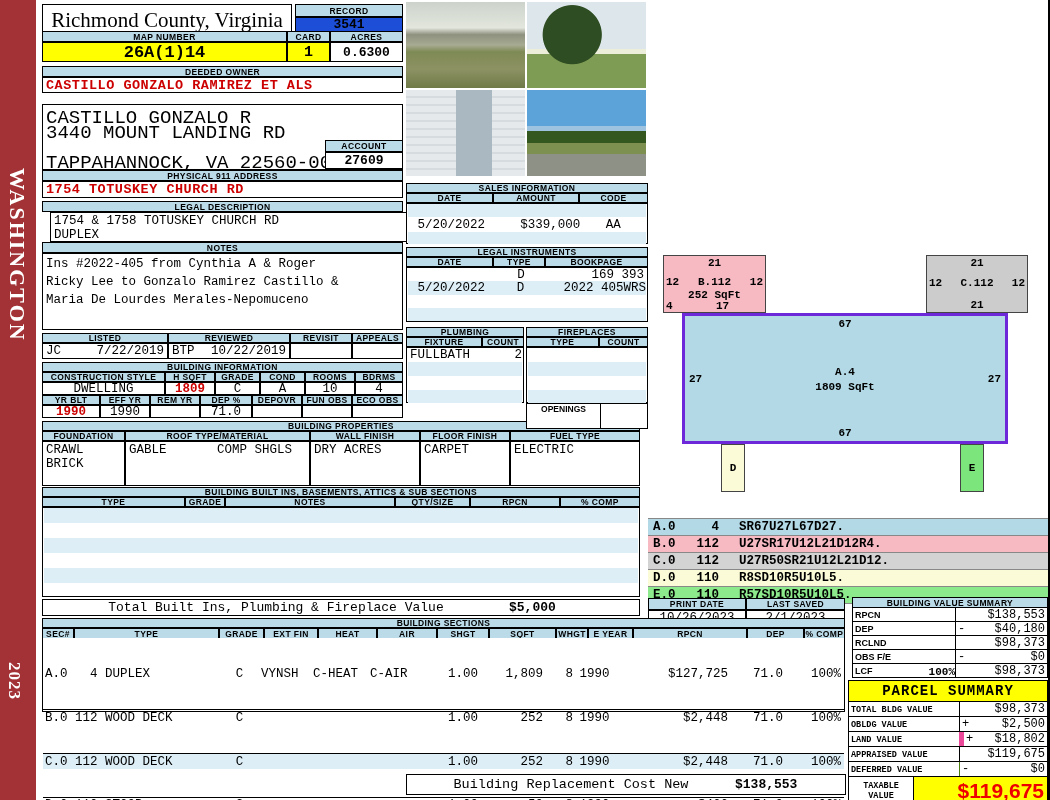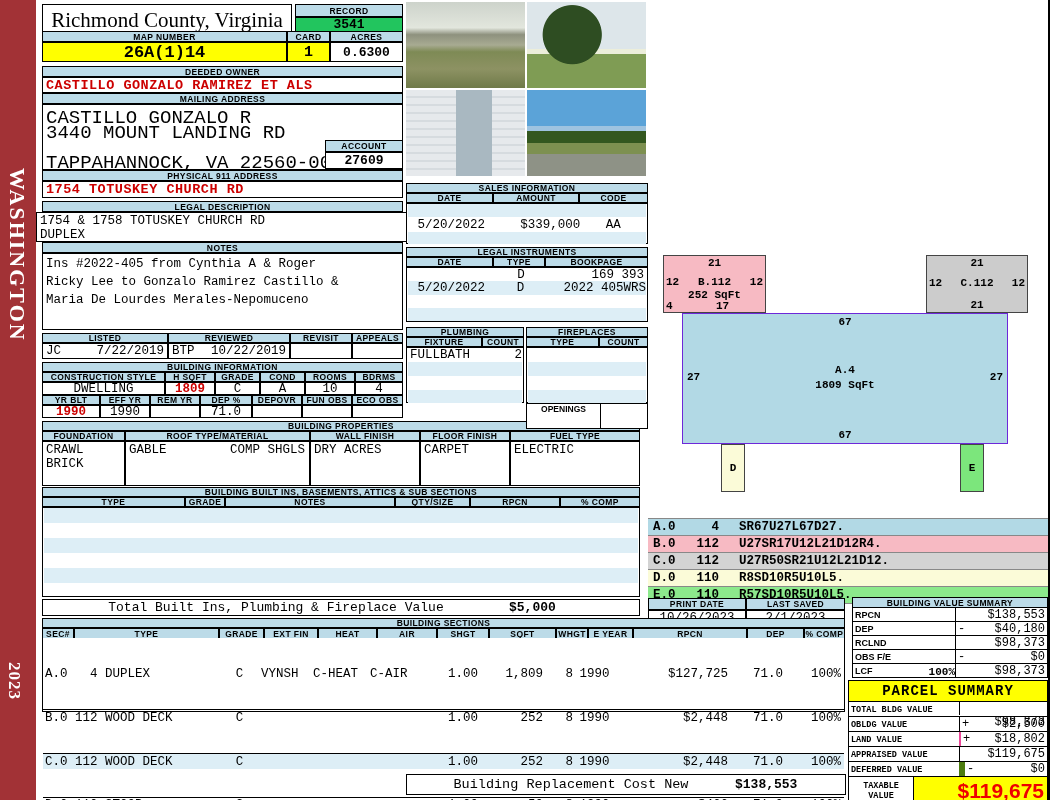--- a/index.html
+++ b/index.html
@@ -32,47 +32,46 @@
   <div class="abs sidebar">
     <div class="side-txt" style="top:168px;font-size:22px;letter-spacing:2px;">WASHINGTON</div>
     <div class="side-txt" style="top:662px;font-size:17px;letter-spacing:1px;">2023</div>
   </div>
 
   <div class="abs bx" style="left:42px;top:4px;width:250px;height:54px;">
     <div style="font-family:'Liberation Serif',serif;font-size:21px;text-align:center;margin-top:3px;">Richmond County, Virginia</div>
     <div style="font-size:8px;font-weight:bold;text-align:center;margin-top:3px;">Commissioner of the Revenue, PO Box 366, Warsaw, VA 22572</div>
   </div>
   <div class="abs hdr" style="left:295px;top:4px;width:108px;height:13px;">RECORD</div>
-  <div class="abs bx cc mono b" style="left:295px;top:17px;width:108px;height:15px;background:#22c55e;font-size:13px;">3541</div>
+  <div class="abs bx cc mono b" style="left:295px;top:17px;width:108px;height:15px;background:#1d4ed8;font-size:13px;">3541</div>
 
   <div class="abs hdr" style="left:42px;top:31px;width:245px;height:11px;">MAP NUMBER</div>
   <div class="abs hdr" style="left:287px;top:31px;width:43px;height:11px;">CARD</div>
   <div class="abs hdr" style="left:330px;top:31px;width:73px;height:11px;">ACRES</div>
   <div class="abs bx cc mono b" style="left:42px;top:42px;width:245px;height:20px;background:#ffff00;font-size:17px;">26A(1)14</div>
   <div class="abs bx cc mono b" style="left:287px;top:42px;width:43px;height:20px;background:#ffff00;font-size:15px;">1</div>
   <div class="abs bx cc mono b" style="left:330px;top:42px;width:73px;height:20px;font-size:13px;">0.6300</div>
 
   <div class="abs hdr" style="left:42px;top:66px;width:361px;height:11px;">DEEDED OWNER</div>
   <div class="abs bx mono red" style="left:42px;top:77px;width:361px;height:16px;font-size:13.5px;padding-left:3px;letter-spacing:.5px;">CASTILLO GONZALO RAMIREZ ET ALS</div>
 
-  <div class="abs hdr" style="left:42px;top:93px;width:361px;height:11px;">MAILING ADDRESS</div>
   <div class="abs bx mono" style="left:42px;top:104px;width:361px;height:66px;font-size:19px;padding:2px 3px;">
     <div style="height:15px;">CASTILLO GONZALO R</div>
     <div style="height:15px;">3440 MOUNT LANDING RD</div>
     <div style="height:15px;"></div>
     <div style="height:15px;">TAPPAHANNOCK, VA 22560-0000</div>
   </div>
   <div class="abs hdr" style="left:325px;top:140px;width:78px;height:12px;">ACCOUNT</div>
   <div class="abs bx cc mono b" style="left:325px;top:152px;width:78px;height:17px;font-size:13px;">27609</div>
 
   <div class="abs hdr" style="left:42px;top:170px;width:361px;height:11px;">PHYSICAL 911 ADDRESS</div>
   <div class="abs bx mono red" style="left:42px;top:181px;width:361px;height:17px;font-size:13.5px;padding-left:3px;letter-spacing:.5px;">1754 TOTUSKEY CHURCH RD</div>
 
   <div class="abs hdr" style="left:42px;top:201px;width:361px;height:11px;">LEGAL DESCRIPTION</div>
-  <div class="abs bx mono" style="left:36px;top:212px;width:392px;height:30px;font-size:12.5px;padding:1px 3px;">
+  <div class="abs bx mono" style="left:50px;top:212px;width:392px;height:30px;font-size:12.5px;padding:1px 3px;">
     <div style="height:14px;">1754 &amp; 1758 TOTUSKEY CHURCH RD</div>
     <div style="height:14px;">DUPLEX</div>
   </div>
 
   <div class="abs hdr" style="left:42px;top:242px;width:361px;height:11px;">NOTES</div>
   <div class="abs bx mono" style="left:42px;top:253px;width:361px;height:77px;font-size:12.5px;padding:3px;">
     <div style="height:18px;">Ins #2022-405 from Cynthia A &amp; Roger</div>
     <div style="height:18px;">Ricky Lee to Gonzalo Ramirez Castillo &amp;</div>
     <div style="height:18px;">Maria De Lourdes Merales-Nepomuceno</div>
   </div>
@@ -125,21 +124,21 @@
   <div class="abs hdr" style="left:125px;top:431px;width:185px;height:10px;">ROOF TYPE/MATERIAL</div>
   <div class="abs hdr" style="left:310px;top:431px;width:110px;height:10px;">WALL FINISH</div>
   <div class="abs hdr" style="left:420px;top:431px;width:90px;height:10px;">FLOOR FINISH</div>
   <div class="abs hdr" style="left:510px;top:431px;width:130px;height:10px;">FUEL TYPE</div>
   <div class="abs bx mono" style="left:42px;top:441px;width:83px;height:45px;font-size:12.5px;padding:1px 3px;">
     <div>CRAWL</div>
     <div>BRICK</div>
   </div>
   <div class="abs bx mono" style="left:125px;top:441px;width:185px;height:45px;font-size:12.5px;padding:1px 3px;">
     <span>GABLE</span>
-    <span style="margin-left:56px;">COMP SHGLS</span>
+    <span style="margin-left:43px;">COMP SHGLS</span>
   </div>
   <div class="abs bx mono" style="left:310px;top:441px;width:110px;height:45px;font-size:12.5px;padding:1px 3px;">DRY ACRES</div>
   <div class="abs bx mono" style="left:510px;top:441px;width:130px;height:45px;font-size:12.5px;padding:1px 3px;">ELECTRIC</div>
   <div class="abs bx mono" style="left:420px;top:441px;width:90px;height:45px;font-size:12.5px;padding:1px 3px;">CARPET</div>
 
   <div class="abs hdr" style="left:42px;top:487px;width:598px;height:10px;">BUILDING BUILT INS, BASEMENTS, ATTICS &amp; SUB SECTIONS</div>
   <div class="abs hdr" style="left:42px;top:497px;width:143px;height:10px;">TYPE</div>
   <div class="abs hdr" style="left:185px;top:497px;width:40px;height:10px;">GRADE</div>
   <div class="abs hdr" style="left:225px;top:497px;width:170px;height:10px;">NOTES</div>
   <div class="abs hdr" style="left:395px;top:497px;width:75px;height:10px;">QTY/SIZE</div>
@@ -228,21 +227,21 @@
     </div>
 
     <div class="abs" style="left:278px;top:10px;width:102px;height:58px;background:#cccccc;border:1px solid #444;">
       <span class="abs" style="top:1px;left:0;right:0;text-align:center;">21</span>
       <span class="abs" style="top:21px;left:2px;">12</span>
       <span class="abs" style="top:21px;left:0;right:0;text-align:center;">C.112</span>
       <span class="abs" style="top:21px;right:2px;">12</span>
       <span class="abs" style="bottom:1px;left:0;right:0;text-align:center;">21</span>
     </div>
 
-    <div class="abs" style="left:34px;top:68px;width:326px;height:131px;background:#b2d9e5;border:1px solid #6d28d9;">
+    <div class="abs" style="left:34px;top:68px;width:326px;height:131px;background:#b2d9e5;border:3px solid #6d28d9;">
       <span class="abs" style="top:2px;left:0;right:0;text-align:center;">67</span>
       <span class="abs" style="top:57px;left:4px;">27</span>
       <span class="abs" style="top:50px;left:0;right:0;text-align:center;">A.4</span>
       <span class="abs" style="top:65px;left:0;right:0;text-align:center;">1809 SqFt</span>
       <span class="abs" style="top:57px;right:4px;">27</span>
       <span class="abs" style="bottom:2px;left:0;right:0;text-align:center;">67</span>
     </div>
 
     <div class="abs cc" style="left:73px;top:199px;width:24px;height:48px;background:#fbfbd8;border:1px solid #444;">
       <span>D</span>
@@ -368,50 +367,50 @@
     </div>
     <div style="display:flex;height:14px;align-items:center;border-top:1px solid #000;">
       <span style="width:30px;padding-left:2px;">D.0</span><span style="width:143px;">110 STOOP</span><span style="width:43px;text-align:center;">C</span><span style="width:52px;"></span><span style="width:57px;"></span><span style="width:58px;"></span><span style="width:50px;text-align:right;">1.00</span><span style="width:65px;text-align:right;">50</span><span style="width:30px;text-align:right;">8</span><span style="width:43px;text-align:center;">1990</span><span style="width:112px;text-align:right;">$466</span><span style="width:55px;text-align:right;">71.0</span><span style="flex:1;text-align:right;padding-right:3px;">100%</span>
     </div>
     
   </div>
 
   <div class="abs" style="left:848px;top:680px;width:200px;">
     <div class="bx cc mono b" style="height:20px;background:#ffff00;font-size:14px;letter-spacing:1px;">PARCEL SUMMARY</div>
     <div class="bx" style="border-top:none;">
-      <div class="ps-row" style="height:14px;border-top:none;flex-direction:column;">
+      <div class="ps-row" style="height:14px;border-top:none;">
         <span style="width:108px;font:bold 8.5px 'Liberation Mono',monospace;padding:3px 0 0 2px;border-right:1px solid #000;">TOTAL BLDG VALUE</span>
         <span class="mono" style="flex:1;font-size:12px;display:flex;justify-content:space-between;padding:0 2px;">
             <i style="font-style:normal;"></i>
             <i style="font-style:normal;">$98,373</i>
           </span>
       </div>
       <div class="ps-row" style="height:14px;">
         <span style="width:108px;font:bold 8.5px 'Liberation Mono',monospace;padding:3px 0 0 2px;border-right:1px solid #000;">OBLDG VALUE</span>
         <span class="mono" style="flex:1;font-size:12px;display:flex;justify-content:space-between;padding:0 2px;">
             <i style="font-style:normal;">+</i>
             <i style="font-style:normal;">$2,500</i>
           </span>
       </div>
       <div class="ps-row" style="height:14px;">
-        <span style="width:108px;font:bold 8.5px 'Liberation Mono',monospace;padding:3px 0 0 2px;border-right:2px solid #ec4899;">LAND VALUE</span>
+        <span style="width:108px;font:bold 8.5px 'Liberation Mono',monospace;padding:3px 0 0 2px;border-right:5px solid #ec4899;">LAND VALUE</span>
         <span class="mono" style="flex:1;font-size:12px;display:flex;justify-content:space-between;padding:0 2px;">
             <i style="font-style:normal;">+</i>
             <i style="font-style:normal;">$18,802</i>
           </span>
       </div>
       <div class="ps-row" style="height:14px;">
         <span style="width:108px;font:bold 8.5px 'Liberation Mono',monospace;padding:3px 0 0 2px;border-right:1px solid #000;">APPRAISED VALUE</span>
         <span class="mono" style="flex:1;font-size:12px;display:flex;justify-content:space-between;padding:0 2px;">
             <i style="font-style:normal;"></i>
             <i style="font-style:normal;">$119,675</i>
           </span>
       </div>
       <div class="ps-row" style="height:14px;">
-        <span style="width:108px;font:bold 8.5px 'Liberation Mono',monospace;padding:3px 0 0 2px;border-right:6px solid #4d7c0f;">DEFERRED VALUE</span>
+        <span style="width:108px;font:bold 8.5px 'Liberation Mono',monospace;padding:3px 0 0 2px;border-right:1px solid #4d7c0f;">DEFERRED VALUE</span>
         <span class="mono" style="flex:1;font-size:12px;display:flex;justify-content:space-between;padding:0 2px;">
             <i style="font-style:normal;">-</i>
             <i style="font-style:normal;">$0</i>
           </span>
       </div>
     </div>
     <div style="display:flex;height:28px;border:1px solid #000;border-top:none;">
       <span class="bx" style="width:64px;display:flex;flex-direction:column;align-items:center;justify-content:center;font:bold 8.5px 'Liberation Mono',monospace;border:none;border-right:1px solid #000;">
         <i style="font-style:normal;">TAXABLE</i>
         <i style="font-style:normal;">VALUE</i>

